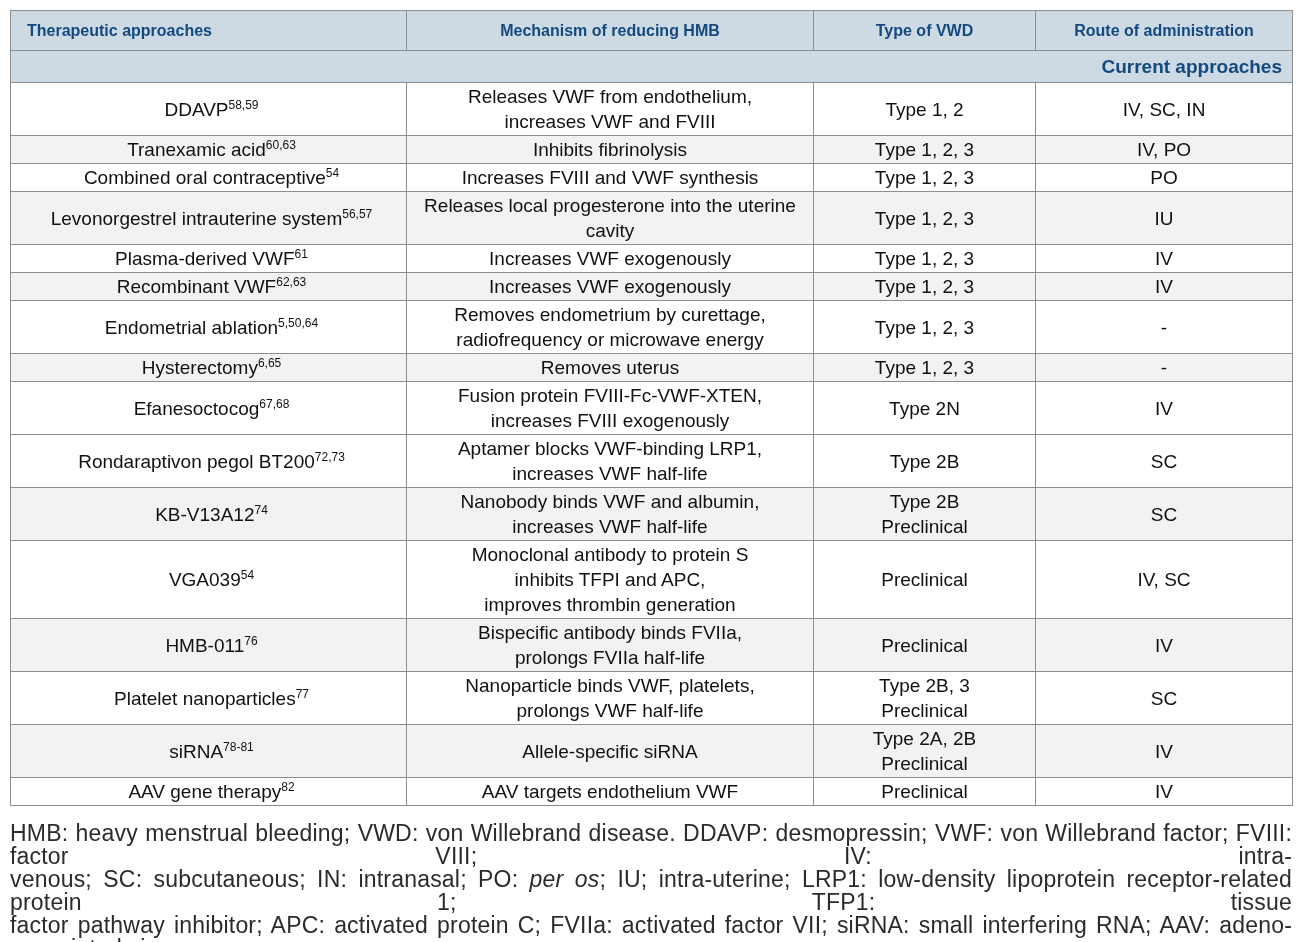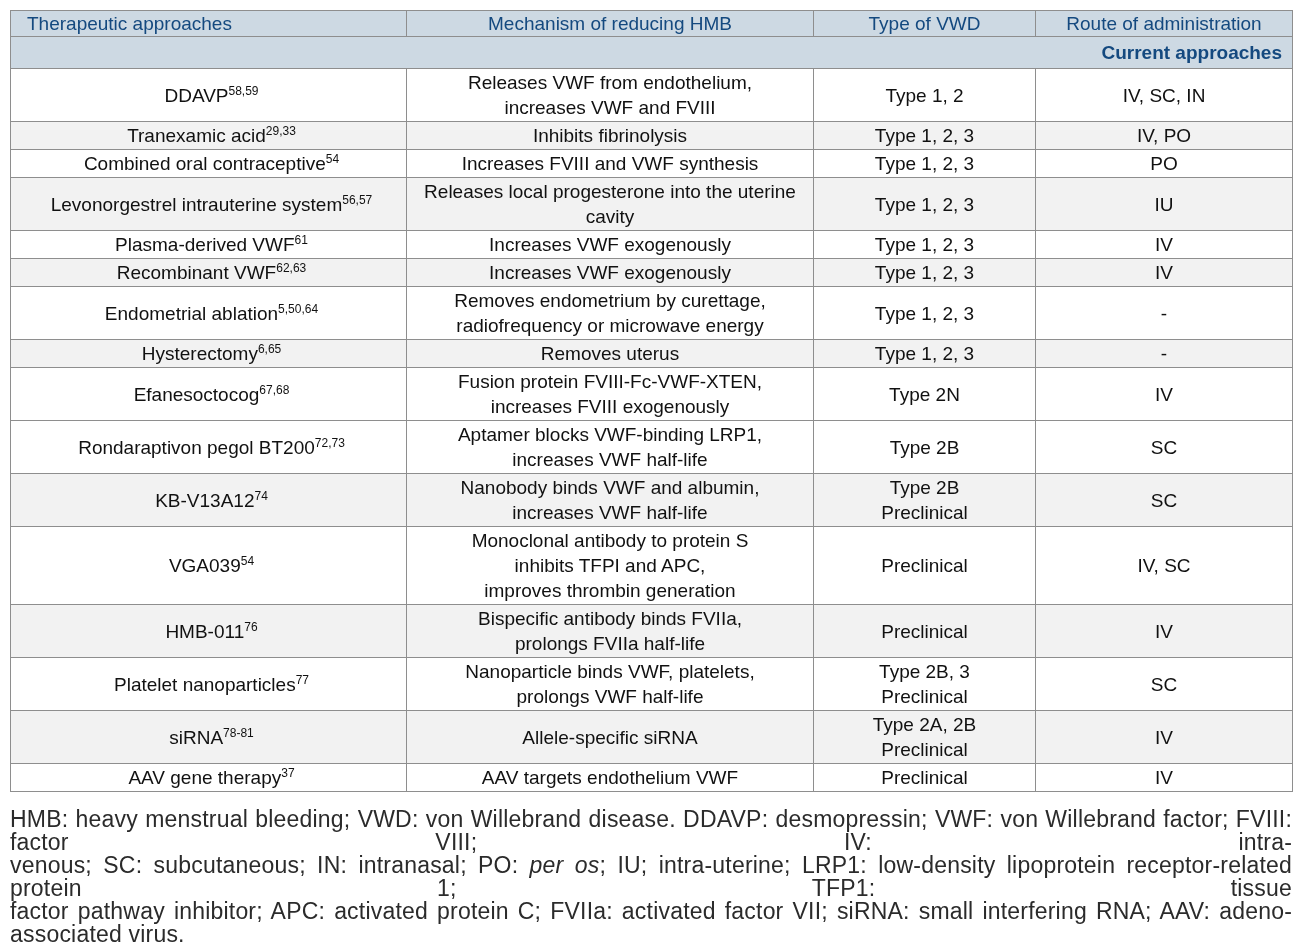--- a/index.html
+++ b/index.html
@@ -29,24 +29,24 @@
   col.c1 { width: 396px; }
   col.c2 { width: 407px; }
   col.c3 { width: 222px; }
   col.c4 { width: 257px; }
 
   th, td { border: 1.5px solid var(--border); }
 
   th {
     background: var(--header-bg);
     color: var(--header-text);
-    font-weight: normal;
-    font-size: 19px;
+    font-weight: bold;
+    font-size: 16px;
     line-height: 25px;
-    padding: 0 10px;
+    padding: 7px 10px;
     text-align: center;
   }
   th.th-left { text-align: left; padding-left: 16px; }
 
   td {
     font-size: 19px;
     color: var(--body-text);
     line-height: 25px;
     padding: 1px 10px;
     text-align: center;
@@ -108,21 +108,21 @@
         <tr>
           <td colspan="4" class="section-cell">Current approaches</td>
         </tr>
         <tr class="">
           <td class="cell-approach">DDAVP<sup>58,59</sup></td>
           <td>Releases VWF from endothelium,<br>increases VWF and FVIII</td>
           <td>Type 1, 2</td>
           <td>IV, SC, IN</td>
         </tr>
         <tr class="zebra">
-          <td class="cell-approach">Tranexamic acid<sup>29,33</sup></td>
+          <td class="cell-approach">Tranexamic acid<sup>60,63</sup></td>
           <td>Inhibits fibrinolysis</td>
           <td>Type 1, 2, 3</td>
           <td>IV, PO</td>
         </tr>
         <tr class="">
           <td class="cell-approach">Combined oral contraceptive<sup>54</sup></td>
           <td>Increases FVIII and VWF synthesis</td>
           <td>Type 1, 2, 3</td>
           <td>PO</td>
         </tr>
@@ -192,21 +192,21 @@
           <td>Type 2B, 3<br>Preclinical</td>
           <td>SC</td>
         </tr>
         <tr class="zebra">
           <td class="cell-approach">siRNA<sup>78-81</sup></td>
           <td>Allele-specific siRNA</td>
           <td>Type 2A, 2B<br>Preclinical</td>
           <td>IV</td>
         </tr>
         <tr class="">
-          <td class="cell-approach">AAV gene therapy<sup>37</sup></td>
+          <td class="cell-approach">AAV gene therapy<sup>82</sup></td>
           <td>AAV targets endothelium VWF</td>
           <td>Preclinical</td>
           <td>IV</td>
         </tr>
       </tbody>
   </table>
 
   <div id="footnote" class="footnote">
       <div class="foot-line justify-full"><span>HMB: heavy menstrual bleeding; VWD: von Willebrand disease. DDAVP: desmopressin; VWF: von Willebrand factor; FVIII: factor VIII; IV: intra-</span></div>
       <div class="foot-line justify-full"><span>venous; SC: subcutaneous; IN: intranasal; PO: </span><em>per os</em><span>; IU; intra-uterine; LRP1: low-density lipoprotein receptor-related protein 1; TFP1: tissue</span></div>

